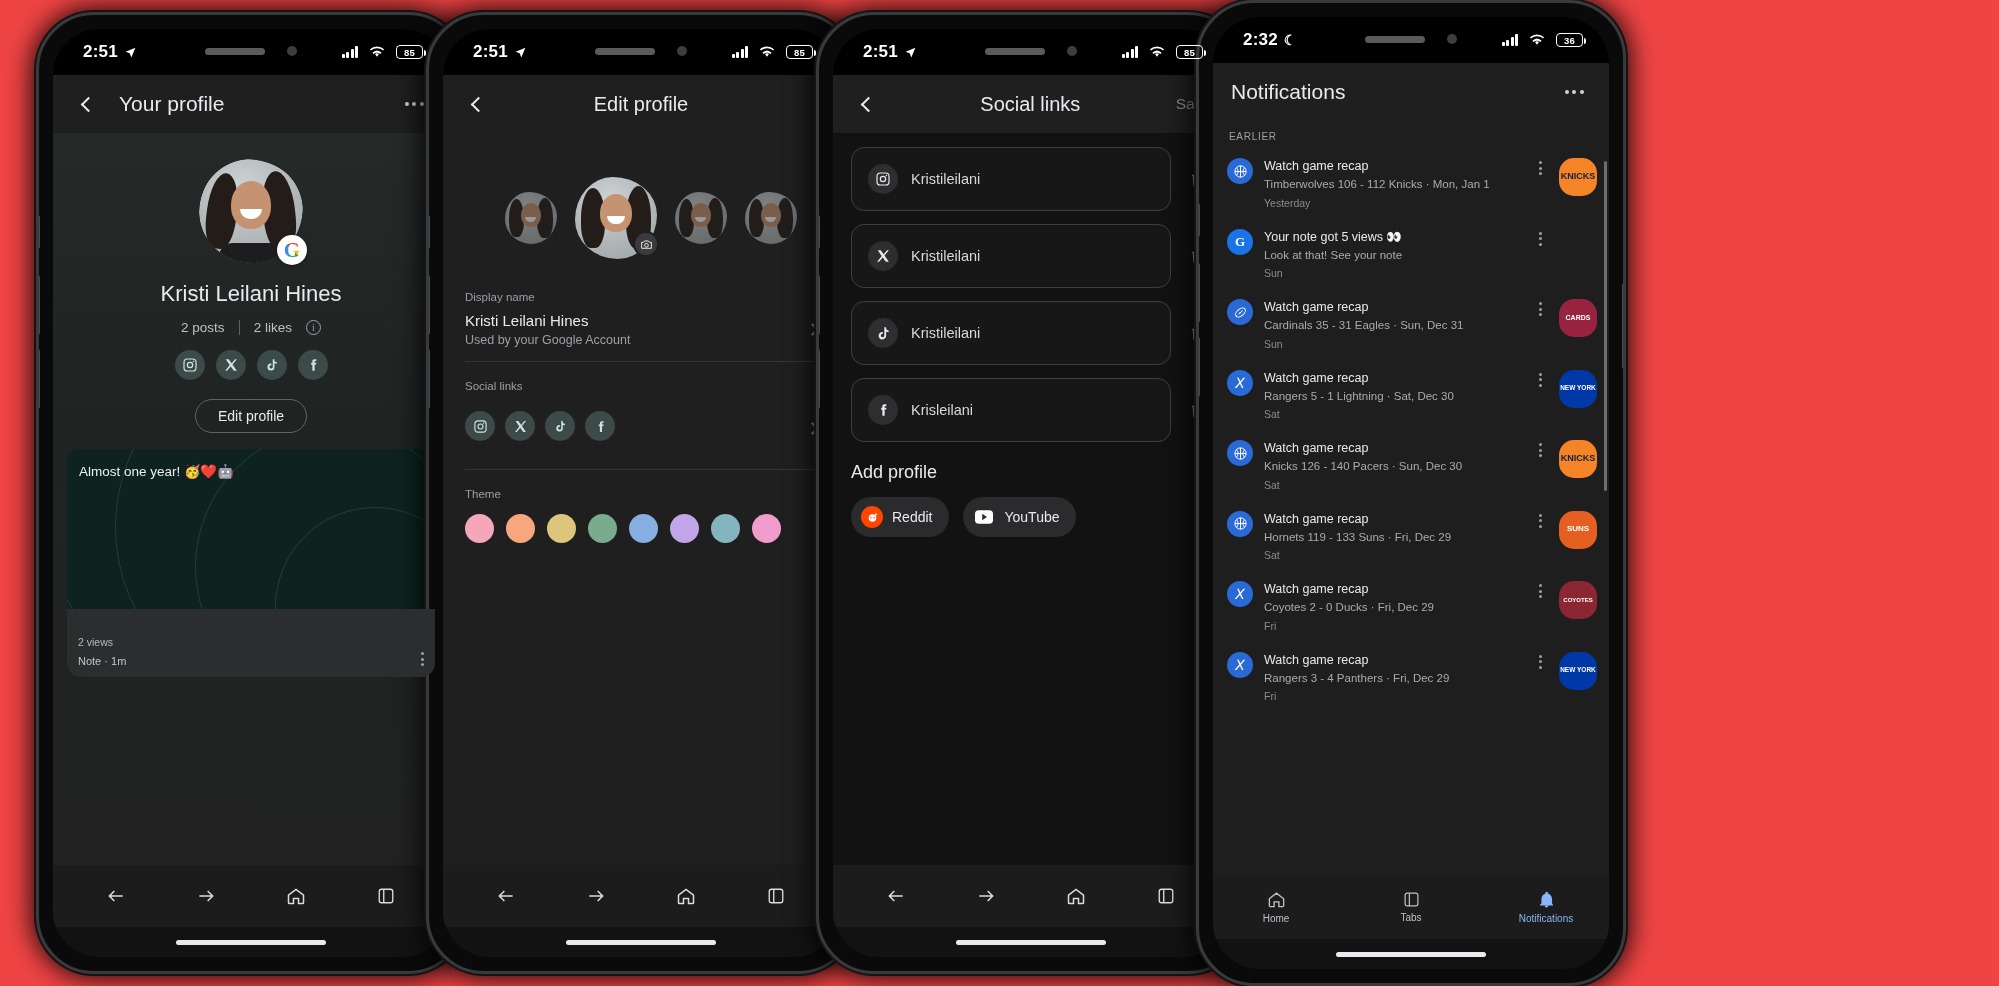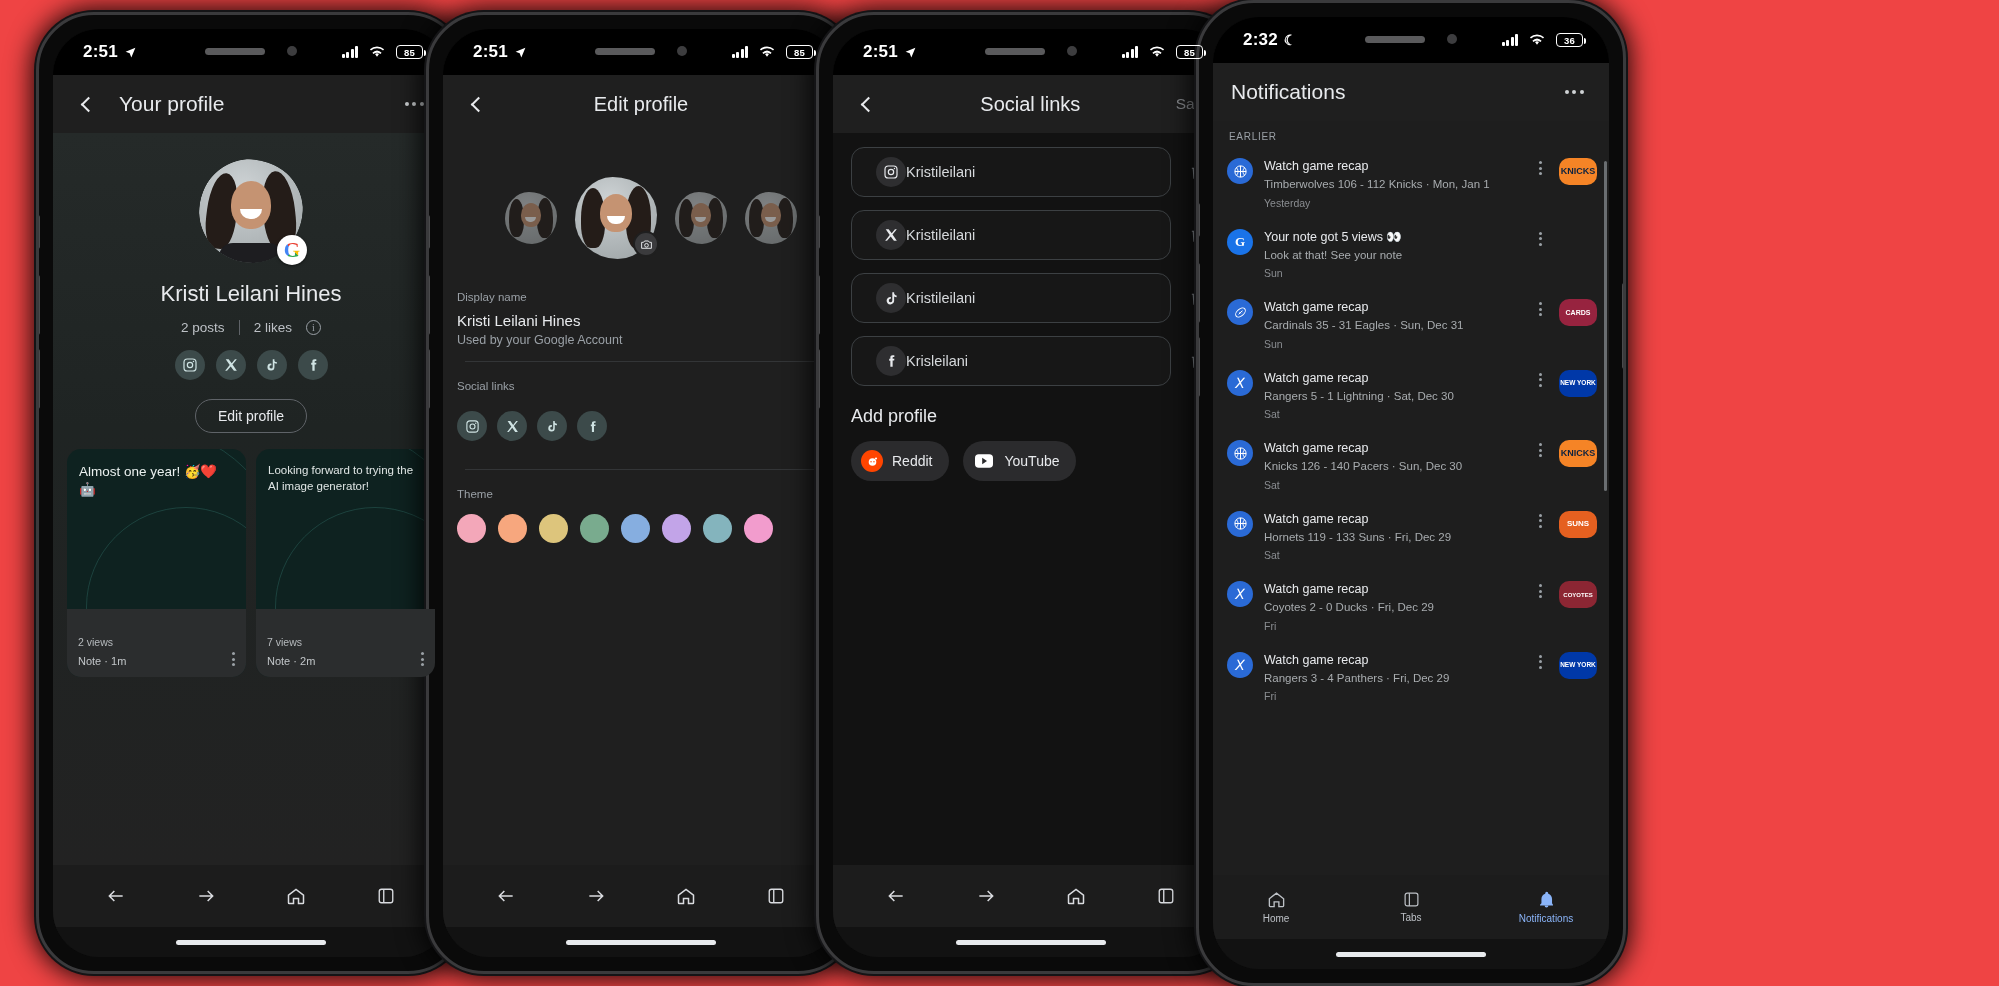--- a/index.html
+++ b/index.html
@@ -175,38 +175,38 @@
   }
   .mini-blob.main{ opacity:1; }
   .mini-blob .hl,.mini-blob .hr{position:absolute;background:#241c18;border-radius:50% 50% 40% 40%;}
   .mini-blob .fc{position:absolute;border-radius:50% 50% 46% 46%;background:#c59372;}
   .mini-blob .sm{position:absolute;background:#fff;border-radius:0 0 10px 10px;}
   .cam-badge{
     position:absolute;right:-2px;bottom:2px;width:26px;height:26px;border-radius:50%;
     background:#3b3b3d;display:flex;align-items:center;justify-content:center;
     border:2px solid #1f1f1f;color:#e8eaed;
   }
-  .ep-section{ padding:0 14px; }
+  .ep-section{ padding:0 22px; }
   .ep-label{ color:#9aa0a6; font-size:11.5px; margin-top:18px; }
   .ep-row{ display:flex; align-items:center; gap:10px; padding:9px 0 14px; }
   .ep-rowmain{ flex:1; }
   .ep-value{ color:#e8eaed; font-size:15px; }
   .ep-sub{ color:#9aa0a6; font-size:12.5px; margin-top:4px; }
   .chev-right{width:9px;height:9px;border-right:2px solid #9aa0a6;border-top:2px solid #9aa0a6;transform:rotate(45deg);}
   .divider{ height:1px; background:#333537; margin:0 22px; }
   .ep-socials{ display:flex; gap:10px; align-items:center; padding:10px 0 14px; }
   .theme-row{ display:flex; gap:12px; padding:14px 0 0; flex-wrap:nowrap; }
   .swatch{ width:29px;height:29px;border-radius:50%; flex:0 0 auto; }
 
   
   .sl-body{ background:#121212; flex:1; padding:14px 18px 0; overflow:hidden; }
   .sl-row{ display:flex; align-items:center; gap:12px; margin-bottom:13px; }
   .sl-field{
-    flex:1; height:50px; border:1px solid #3c4043; border-radius:13px;
-    display:flex; align-items:center; padding:0 24px; background:#171717;
+    flex:1; height:64px; border:1px solid #3c4043; border-radius:13px;
+    display:flex; align-items:center; gap:13px; padding:0 16px; background:#171717;
   }
   .sl-ico{
     width:30px;height:30px;border-radius:50%;background:#2e2e30;
     display:flex;align-items:center;justify-content:center;color:#e8eaed;font-size:15px;
   }
   .sl-text{ color:#d6d9dc; font-size:14.5px; }
   .trash{ width:28px;height:28px;display:flex;align-items:center;justify-content:center;color:#9aa0a6;}
   .add-title{ color:#e8eaed; font-size:18px; margin:20px 0 14px; }
   .chips{ display:flex; gap:14px; }
   .chip{
@@ -218,21 +218,21 @@
   
   .nt-body{ background:#1e1e1e; flex:1; overflow:hidden; position:relative; }
   .nt-section{ color:#9aa0a6; font-size:10px; letter-spacing:.7px; padding:10px 16px 6px; }
   .nt-item{ display:flex; gap:11px; padding:10px 12px 10px 14px; align-items:flex-start; }
   .nt-avatar{ width:26px;height:26px;border-radius:50%;flex:0 0 auto;display:flex;align-items:center;justify-content:center;font-size:13px;}
   .nt-main{flex:1; min-width:0;}
   .nt-title{ color:#e8eaed; font-size:12.5px; line-height:1.3;}
   .nt-desc{ color:#a8acaf; font-size:11.5px; line-height:1.33; margin-top:3px;}
   .nt-time{ color:#8a8d91; font-size:10.5px; margin-top:4px;}
   .nt-thumb{
-    width:38px;height:27px;border-radius:10px;flex:0 0 auto;
+    width:38px;height:38px;border-radius:15px;flex:0 0 auto;
     display:flex;align-items:center;justify-content:center;font-size:9px;
     color:#fff;font-weight:bold;text-align:center;line-height:1.05;overflow:hidden;
   }
   .nt-kebab{ width:16px;display:flex;flex-direction:column;gap:2.5px;align-items:center;padding-top:3px;flex:0 0 auto;}
   .nt-kebab span{width:3px;height:3px;border-radius:50%;background:#9aa0a6;display:block;}
   .scrollbar{ position:absolute; right:2px; top:40px; width:3px; height:330px; background:#6a6e71; border-radius:2px;}
   .nt-tabbar{
     flex:0 0 64px; display:flex; background:#1c1c1c; align-items:center;gap:9px;
   }
   .nt-tab{ flex:1; display:flex; flex-direction:column; align-items:center; gap:4px; color:#bdc1c6; font-size:10px;}
@@ -350,40 +350,20 @@
                 <i style="width:280px;height:280px"></i>
                 <i style="width:360px;height:360px"></i>
                 <i style="width:440px;height:440px"></i>
               </div>
             <div class="note-top">
                 <div class="note-text">Almost one year! 🥳❤️🤖</div>
               </div>
             <div class="note-foot">
               <div class="note-views">2 views</div>
               <div class="note-meta">Note · 1m</div>
-              <div class="dots-v">
-                  <span></span>
-                  <span></span>
-                  <span></span>
-                </div>
-            </div>
-          </div>
-          <div class="note-card">
-            <div class="rings">
-                <i style="width:200px;height:200px"></i>
-                <i style="width:280px;height:280px"></i>
-                <i style="width:360px;height:360px"></i>
-                <i style="width:440px;height:440px"></i>
-              </div>
-            <div class="note-top">
-                <div class="note-text sm">Looking forward to trying the AI image generator!</div>
-              </div>
-            <div class="note-foot">
-              <div class="note-views">7 views</div>
-              <div class="note-meta">Note · 2m</div>
               <div class="dots-v">
                   <span></span>
                   <span></span>
                   <span></span>
                 </div>
             </div>
           </div>
         </div>
       </div>
 

